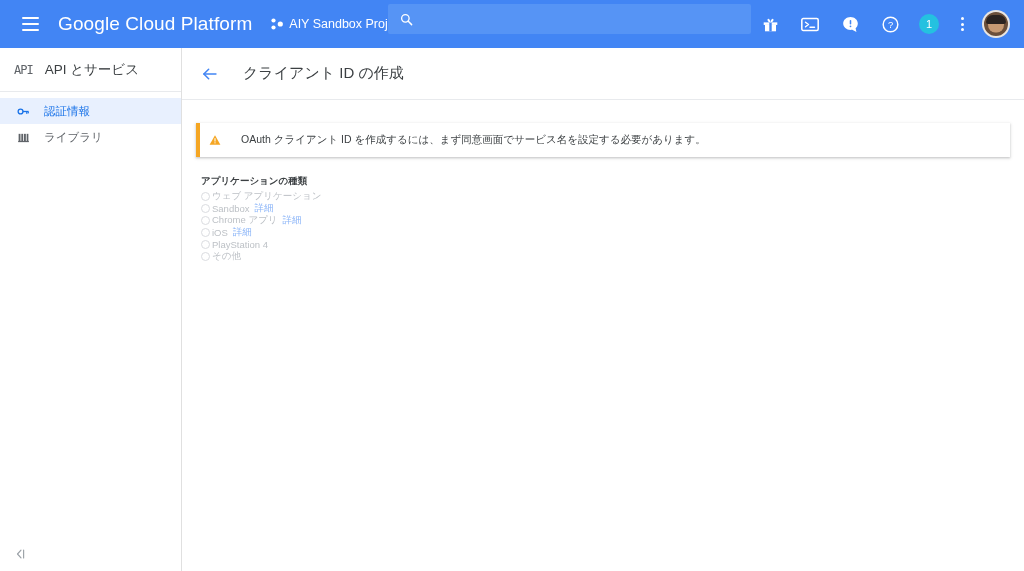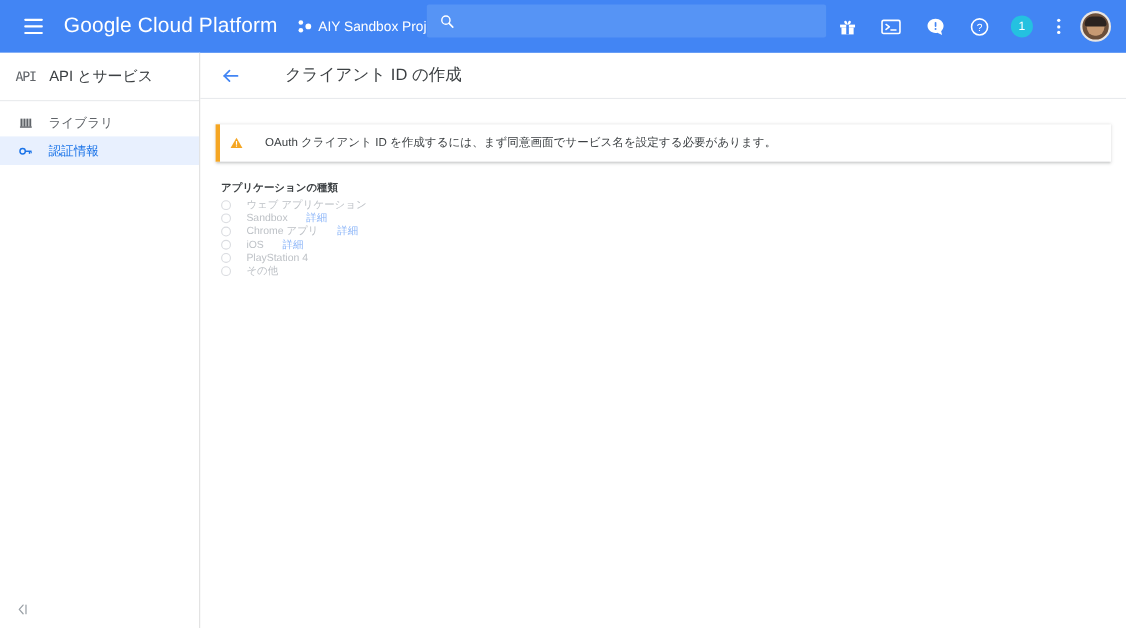--- a/index.html
+++ b/index.html
@@ -153,23 +153,23 @@
   }
   .collapse-btn {
     position: absolute; bottom: 10px; left: 14px;
     cursor: pointer; color: #9aa0a6;
     display: flex; align-items: center;
   }
 
   
   .main { flex: 1; display: flex; flex-direction: column; background: #ffffff; }
   .page-head {
-    height: 42px;
-    display: flex; align-items: center;
-    gap: 40px; padding-left: 19px;
+    height: 52px;
+    display: flex; align-items: center;
+    gap: 24px; padding-left: 19px;
     border-bottom: 1px solid #e8eaed;
     background: #ffffff;
   }
   .back-arrow { cursor: pointer; display: flex; align-items: center; }
   .page-title { font-size: 15px; color: #3c4043; white-space: nowrap; }
 
   .content { flex: 1; background: #ffffff; padding: 23px 14px 0 14px; overflow: hidden; }
 
   
   .warn-card {
@@ -201,21 +201,21 @@
   }
 
   
   .radio-group { margin-top: 18px; padding-left: 5px; }
   .rg-label {
     font-size: 9.5px; color: #3c4043; font-weight: bold;
     margin-bottom: 3px; white-space: nowrap;
   }
   .radio-row {
     display: flex; align-items: center;
-    gap: 14px; height: 11.5px; margin-bottom: 0.5px;
+    gap: 2px; height: 11.5px; margin-bottom: 0.5px;
     cursor: default;
   }
   .radio-dot {
     width: 9px; height: 9px; border-radius: 50%;
     border: 1.5px solid #dadce0; background: #fff;
     flex: 0 0 auto;
   }
   .radio-label {
     font-size: 9.5px; color: #bdc1c6; white-space: nowrap;
   }
@@ -298,46 +298,46 @@
 
 <div class="body">
 
   <div class="sidebar">
     <div class="side-head">
       <span class="api-logo">API</span>
       <span class="side-title">API とサービス</span>
     </div>
     <div class="side-items">
 
+
+      <div class="side-item selected">
+        <span class="si-ic">
+          <svg width="13" height="13" viewBox="0 0 16 16">
+            <circle cx="4.4" cy="8" r="3" fill="none" stroke="#1a73e8" stroke-width="1.6"></circle>
+            <rect x="7" y="7.2" width="7.4" height="1.6" fill="#1a73e8"></rect>
+            <rect x="11.3" y="8.6" width="1.5" height="2.3" fill="#1a73e8"></rect>
+            <rect x="13.3" y="8.6" width="1.3" height="1.7" fill="#1a73e8"></rect>
+          </svg>
+        </span>
+        <span>認証情報</span>
+      </div>
 
       <div class="side-item">
         <span class="si-ic">
           <svg width="13" height="13" viewBox="0 0 16 16">
             <rect x="2" y="3.5" width="2.3" height="9" fill="#5f6368"></rect>
             <rect x="5.3" y="3.5" width="2.3" height="9" fill="#5f6368"></rect>
             <rect x="8.6" y="3.5" width="2.3" height="9" fill="#5f6368"></rect>
             <rect x="11.9" y="3.5" width="2.1" height="9" fill="#5f6368"></rect>
             <rect x="1.4" y="12.2" width="13.2" height="1.5" fill="#5f6368"></rect>
           </svg>
         </span>
         <span>ライブラリ</span>
       </div>
 
-      <div class="side-item selected">
-        <span class="si-ic">
-          <svg width="13" height="13" viewBox="0 0 16 16">
-            <circle cx="4.4" cy="8" r="3" fill="none" stroke="#1a73e8" stroke-width="1.6"></circle>
-            <rect x="7" y="7.2" width="7.4" height="1.6" fill="#1a73e8"></rect>
-            <rect x="11.3" y="8.6" width="1.5" height="2.3" fill="#1a73e8"></rect>
-            <rect x="13.3" y="8.6" width="1.3" height="1.7" fill="#1a73e8"></rect>
-          </svg>
-        </span>
-        <span>認証情報</span>
-      </div>
-
     </div>
     <div class="collapse-btn">
       <svg width="14" height="14" viewBox="0 0 16 16">
         <polyline points="8,3.5 4,8 8,12.5" fill="none" stroke="#9aa0a6" stroke-width="1.3" stroke-linecap="round" stroke-linejoin="round"></polyline>
         <line x1="11" y1="3.5" x2="11" y2="12.5" stroke="#9aa0a6" stroke-width="1.3" stroke-linecap="round"></line>
       </svg>
     </div>
   </div>
 
   <div class="main">

